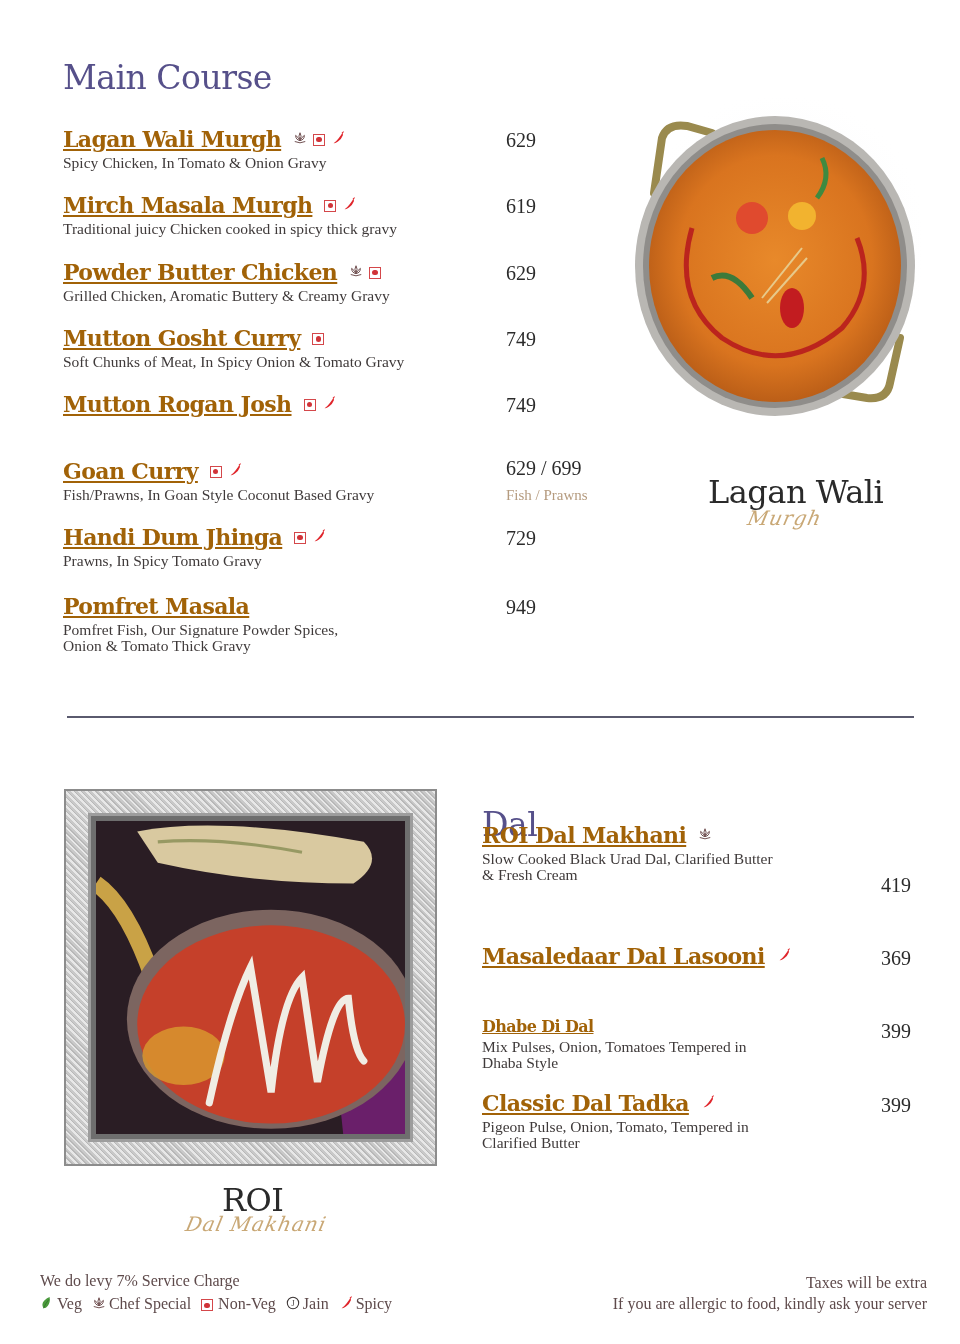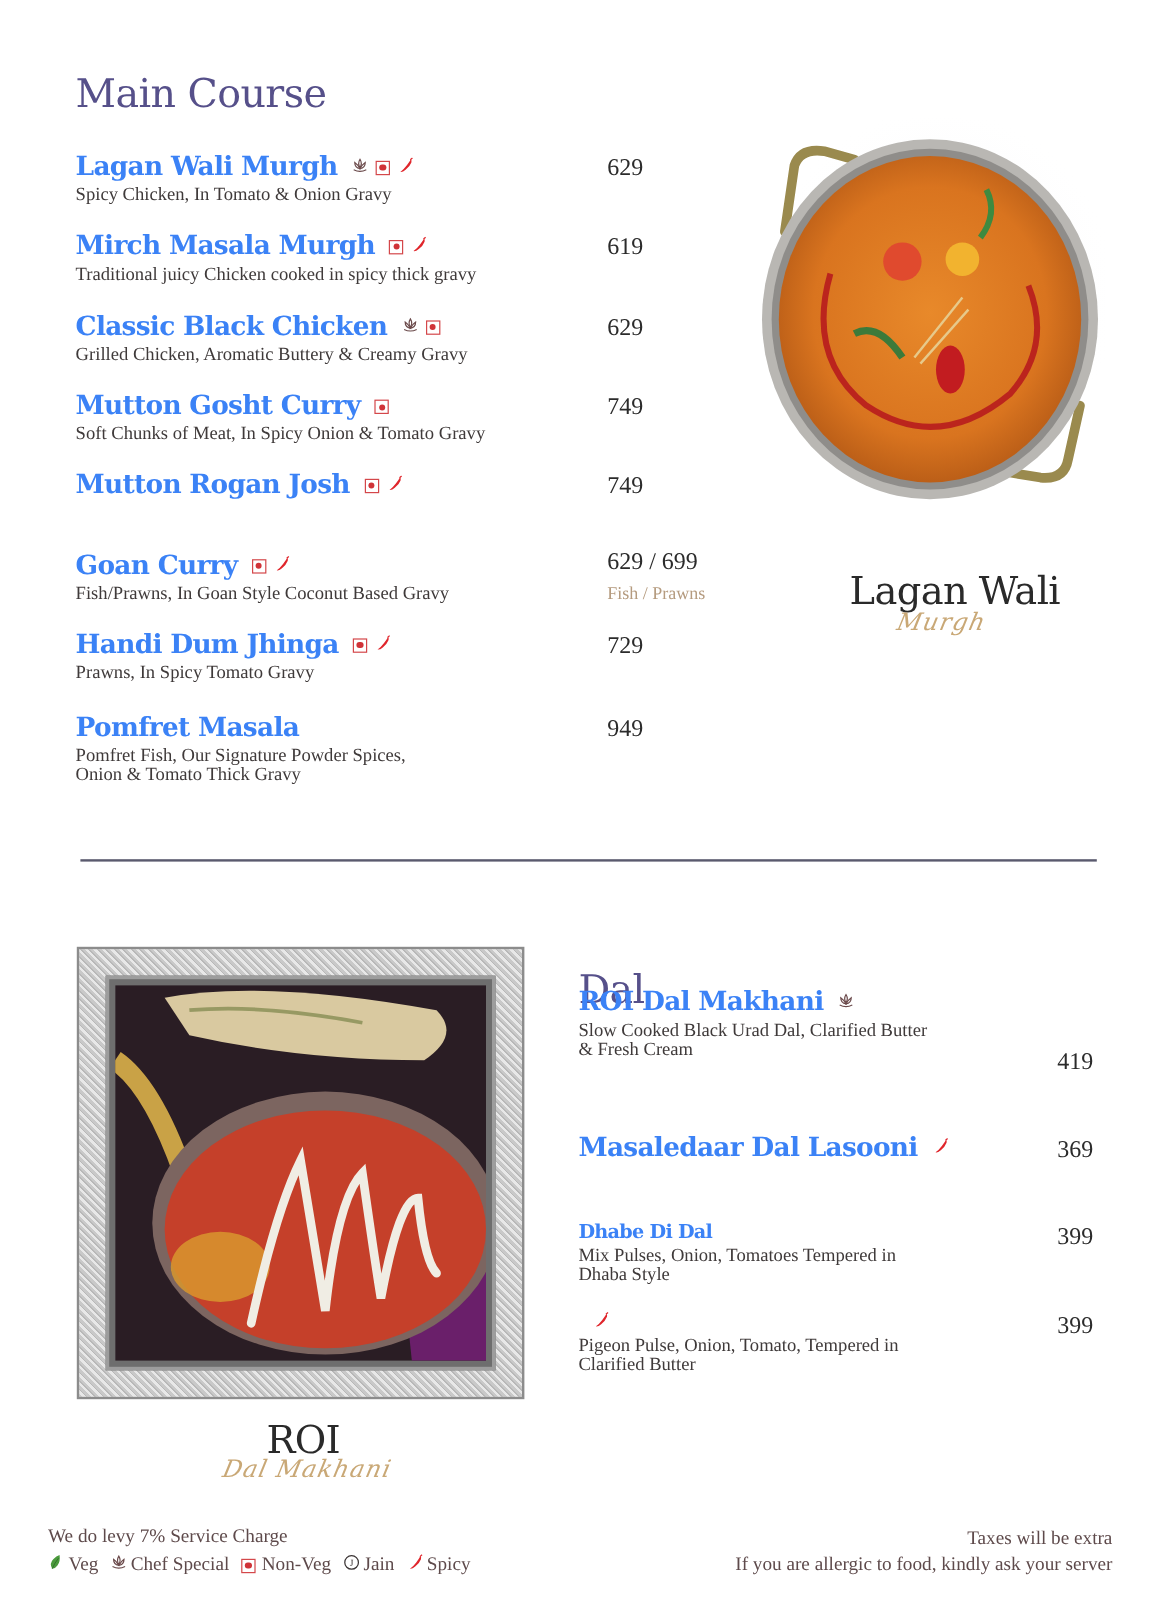--- a/index.html
+++ b/index.html
@@ -9,21 +9,21 @@
   .section-title {
     position: absolute; font-family: "DejaVu Serif", serif; color: #56508a;
     font-size: 33px; font-weight: normal; letter-spacing: -0.5px;
   }
   #mc-title { left: 63px; top: 58px; }
   #dal-title { left: 482px; top: 805px; }
 
   .item { position: absolute; }
   .item-name {
     display: inline-block; font-family: "DejaVu Serif", serif; font-weight: bold;
-    color: #3b82f6; font-size: 21px; letter-spacing: -0.6px; white-space: nowrap; vertical-align: middle;
+    color: #a16207; font-size: 21px; letter-spacing: -0.6px; white-space: nowrap; vertical-align: middle; text-decoration: underline;
   }
   .item-desc {
     font-family: "Liberation Serif", serif; font-size: 15.5px; color: #3f3a3a;
     line-height: 16px; margin-top: 3px;
   }
   .icons { display: inline-block; vertical-align: middle; margin-left: 12px; }
   .icon { display: inline-block; vertical-align: middle; margin-right: 6px; }
   .nv-icon {
     width: 12px; height: 12px; border: 1.2px solid #d4474a; position: relative; background: #fff;
   }
@@ -94,21 +94,21 @@
       <div><span class="item-name" style="font-size: 22px;">Mirch Masala Murgh</span><span class="icons"><span class="icon nv-icon"></span><span class="icon"><svg width="14" height="14" viewBox="0 0 16 16">
               <path d="M3 14 Q6 12 9 8 Q12 4 13 2 Q14 3 13.5 5 Q12 9 8 12 Q5 14.5 3 14 Z" fill="#e0262c"></path>
               <path d="M12.5 2.5 L14.5 0.8" stroke="#e0262c" stroke-width="1.2"></path>
             </svg></span></span></div>
       <div class="item-desc">
         <div>Traditional juicy Chicken cooked in spicy thick gravy</div>
       </div>
     </div>
     <div class="price" style="left: 506px; top: 195px;">619</div>
     <div class="item" style="left: 63px; top: 259px;">
-      <div><span class="item-name" style="font-size: 22px;">Classic Black Chicken</span><span class="icons"><span class="icon"><svg width="14" height="14" viewBox="0 0 16 16" fill="none" stroke="#6b4a4b" stroke-width="1.1">
+      <div><span class="item-name" style="font-size: 22px;">Powder Butter Chicken</span><span class="icons"><span class="icon"><svg width="14" height="14" viewBox="0 0 16 16" fill="none" stroke="#6b4a4b" stroke-width="1.1">
               <path d="M8 2 Q5.5 6 8 10 Q10.5 6 8 2 Z"></path>
               <path d="M3 5 Q3 10 8 11 Q6 7 3 5 Z"></path>
               <path d="M13 5 Q13 10 8 11 Q10 7 13 5 Z"></path>
               <path d="M2 12 Q8 15 14 12"></path>
             </svg></span><span class="icon nv-icon"></span></span></div>
       <div class="item-desc">
         <div>Grilled Chicken, Aromatic Buttery &amp; Creamy Gravy</div>
       </div>
     </div>
     <div class="price" style="left: 506px; top: 262px;">629</div>
@@ -239,21 +239,21 @@
     <div class="price" style="left: 881px; top: 947px;">369</div>
     <div class="item" style="left: 482px; top: 1016px;">
       <div><span class="item-name" style="font-size: 16px;">Dhabe Di Dal</span></div>
       <div class="item-desc">
         <div>Mix Pulses, Onion, Tomatoes Tempered in</div>
         <div>Dhaba Style</div>
       </div>
     </div>
     <div class="price" style="left: 881px; top: 1020px;">399</div>
     <div class="item" style="left: 482px; top: 1090px;">
-      <div><span class="icons"><span class="icon"><svg width="14" height="14" viewBox="0 0 16 16">
+      <div><span class="item-name" style="font-size: 22px;">Classic Dal Tadka</span><span class="icons"><span class="icon"><svg width="14" height="14" viewBox="0 0 16 16">
               <path d="M3 14 Q6 12 9 8 Q12 4 13 2 Q14 3 13.5 5 Q12 9 8 12 Q5 14.5 3 14 Z" fill="#e0262c"></path>
               <path d="M12.5 2.5 L14.5 0.8" stroke="#e0262c" stroke-width="1.2"></path>
             </svg></span></span></div>
       <div class="item-desc">
         <div>Pigeon Pulse, Onion, Tomato, Tempered in</div>
         <div>Clarified Butter</div>
       </div>
     </div>
     <div class="price" style="left: 881px; top: 1094px;">399</div>
   </div>

